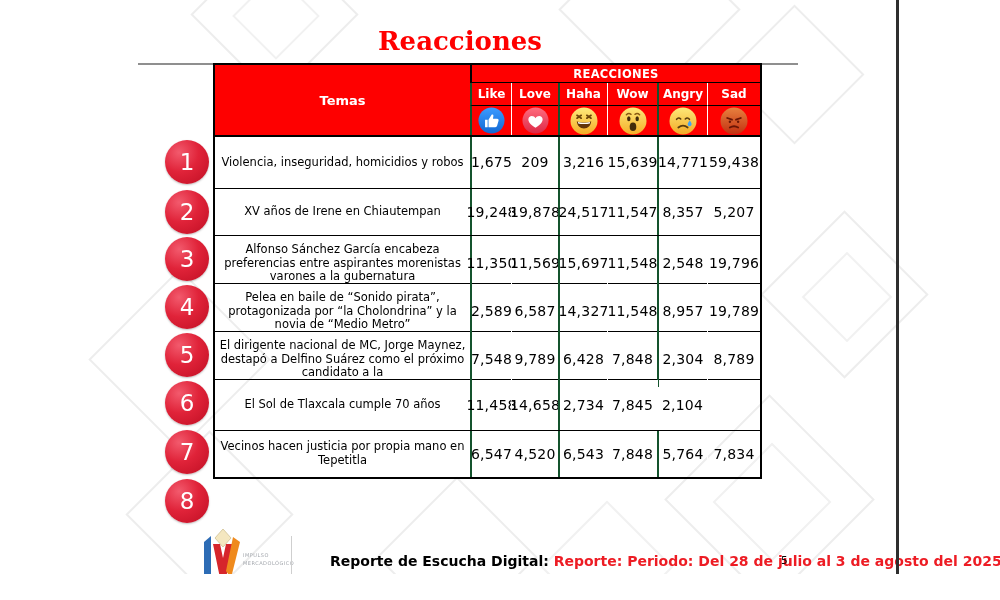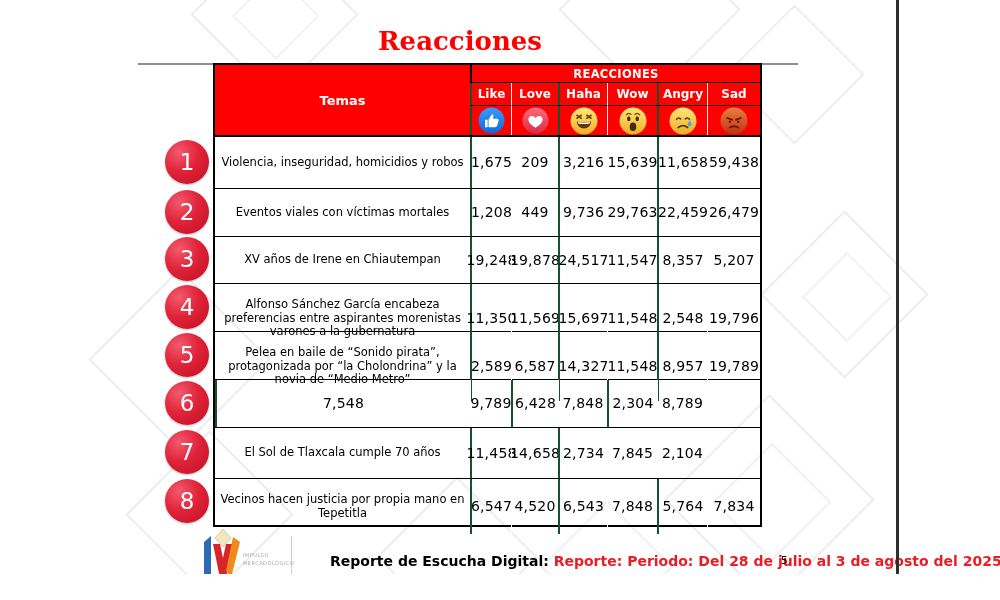--- a/index.html
+++ b/index.html
@@ -24,21 +24,21 @@
   .lblrow{grid-row:2;font-size:12px;}
   .icorow{grid-row:3;border-top:1px solid #000;}
   .g2{grid-column:2}.g3{grid-column:3}.g4{grid-column:4}.g5{grid-column:5}.g6{grid-column:6}.g7{grid-column:7}
   .bl2{border-left:2px solid #14532d;}
   .bl1{border-left:1px solid #ffffff;}
   .trow{display:grid;grid-template-columns:255px 41px 47px 49px 50px 50px 53px;
         border-top:1px solid #000;box-sizing:border-box;}
   .trow.first{border-top:none;}
   .h51{height:51px}.h48{height:48px}.h47{height:47px}
   .tcell{display:flex;align-items:center;justify-content:center;text-align:center;
-         font-size:11.5px;color:#000;line-height:1.18;padding:14px 3px;box-sizing:border-box;}
+         font-size:11.5px;color:#000;line-height:1.18;padding:7px 3px;box-sizing:border-box;}
   .tema{font-size:11.5px;}
   .val{font-size:14px;letter-spacing:.2px;}
   
   .num{position:absolute;left:165px;width:44px;height:44px;border-radius:50%;z-index:3;
        background:radial-gradient(circle at 32% 28%, #f25a6d 0%, #e02339 45%, #bf0e23 100%);
        color:#fff;display:flex;align-items:center;justify-content:center;
        font-size:23px;box-shadow:0 1px 2px rgba(0,0,0,.25);}
   
   .logo{position:absolute;left:200px;top:529px;z-index:3;}
   .logo-text{position:absolute;left:243px;top:552px;z-index:3;color:#a3a7ad;font-size:5px;
@@ -182,31 +182,22 @@
         </span>
       </div>
     </div>
 
     <div class="trow first h51">
       <div class="tcell tema">Violencia, inseguridad, homicidios y robos</div>
       <div class="tcell val bl2">1,675</div>
       <div class="tcell val bl1">209</div>
       <div class="tcell val bl2">3,216</div>
       <div class="tcell val bl1">15,639</div>
-      <div class="tcell val bl2">11,658</div>
+      <div class="tcell val bl2">14,771</div>
       <div class="tcell val bl1">59,438</div>
-    </div>
-    <div class="trow h48">
-      <div class="tcell tema">Eventos viales con víctimas mortales</div>
-      <div class="tcell val bl2">1,208</div>
-      <div class="tcell val bl1">449</div>
-      <div class="tcell val bl2">9,736</div>
-      <div class="tcell val bl1">29,763</div>
-      <div class="tcell val bl2">22,459</div>
-      <div class="tcell val bl1">26,479</div>
     </div>
     <div class="trow h47">
       <div class="tcell tema">XV años de Irene en Chiautempan</div>
       <div class="tcell val bl2">19,248</div>
       <div class="tcell val bl1">19,878</div>
       <div class="tcell val bl2">24,517</div>
       <div class="tcell val bl1">11,547</div>
       <div class="tcell val bl2">8,357</div>
       <div class="tcell val bl1">5,207</div>
     </div>
@@ -222,20 +213,21 @@
     <div class="trow h48">
       <div class="tcell tema">Pelea en baile de “Sonido pirata”, protagonizada por “la Cholondrina” y la novia de “Medio Metro”</div>
       <div class="tcell val bl2">2,589</div>
       <div class="tcell val bl1">6,587</div>
       <div class="tcell val bl2">14,327</div>
       <div class="tcell val bl1">11,548</div>
       <div class="tcell val bl2">8,957</div>
       <div class="tcell val bl1">19,789</div>
     </div>
     <div class="trow h48">
+      <div class="tcell tema">El dirigente nacional de MC, Jorge Maynez, destapó a Delfino Suárez como el próximo candidato a la</div>
       <div class="tcell val bl2">7,548</div>
       <div class="tcell val bl1">9,789</div>
       <div class="tcell val bl2">6,428</div>
       <div class="tcell val bl1">7,848</div>
       <div class="tcell val bl2">2,304</div>
       <div class="tcell val bl1">8,789</div>
     </div>
     <div class="trow h51">
       <div class="tcell tema">El Sol de Tlaxcala cumple 70 años</div>
       <div class="tcell val bl2">11,458</div>

